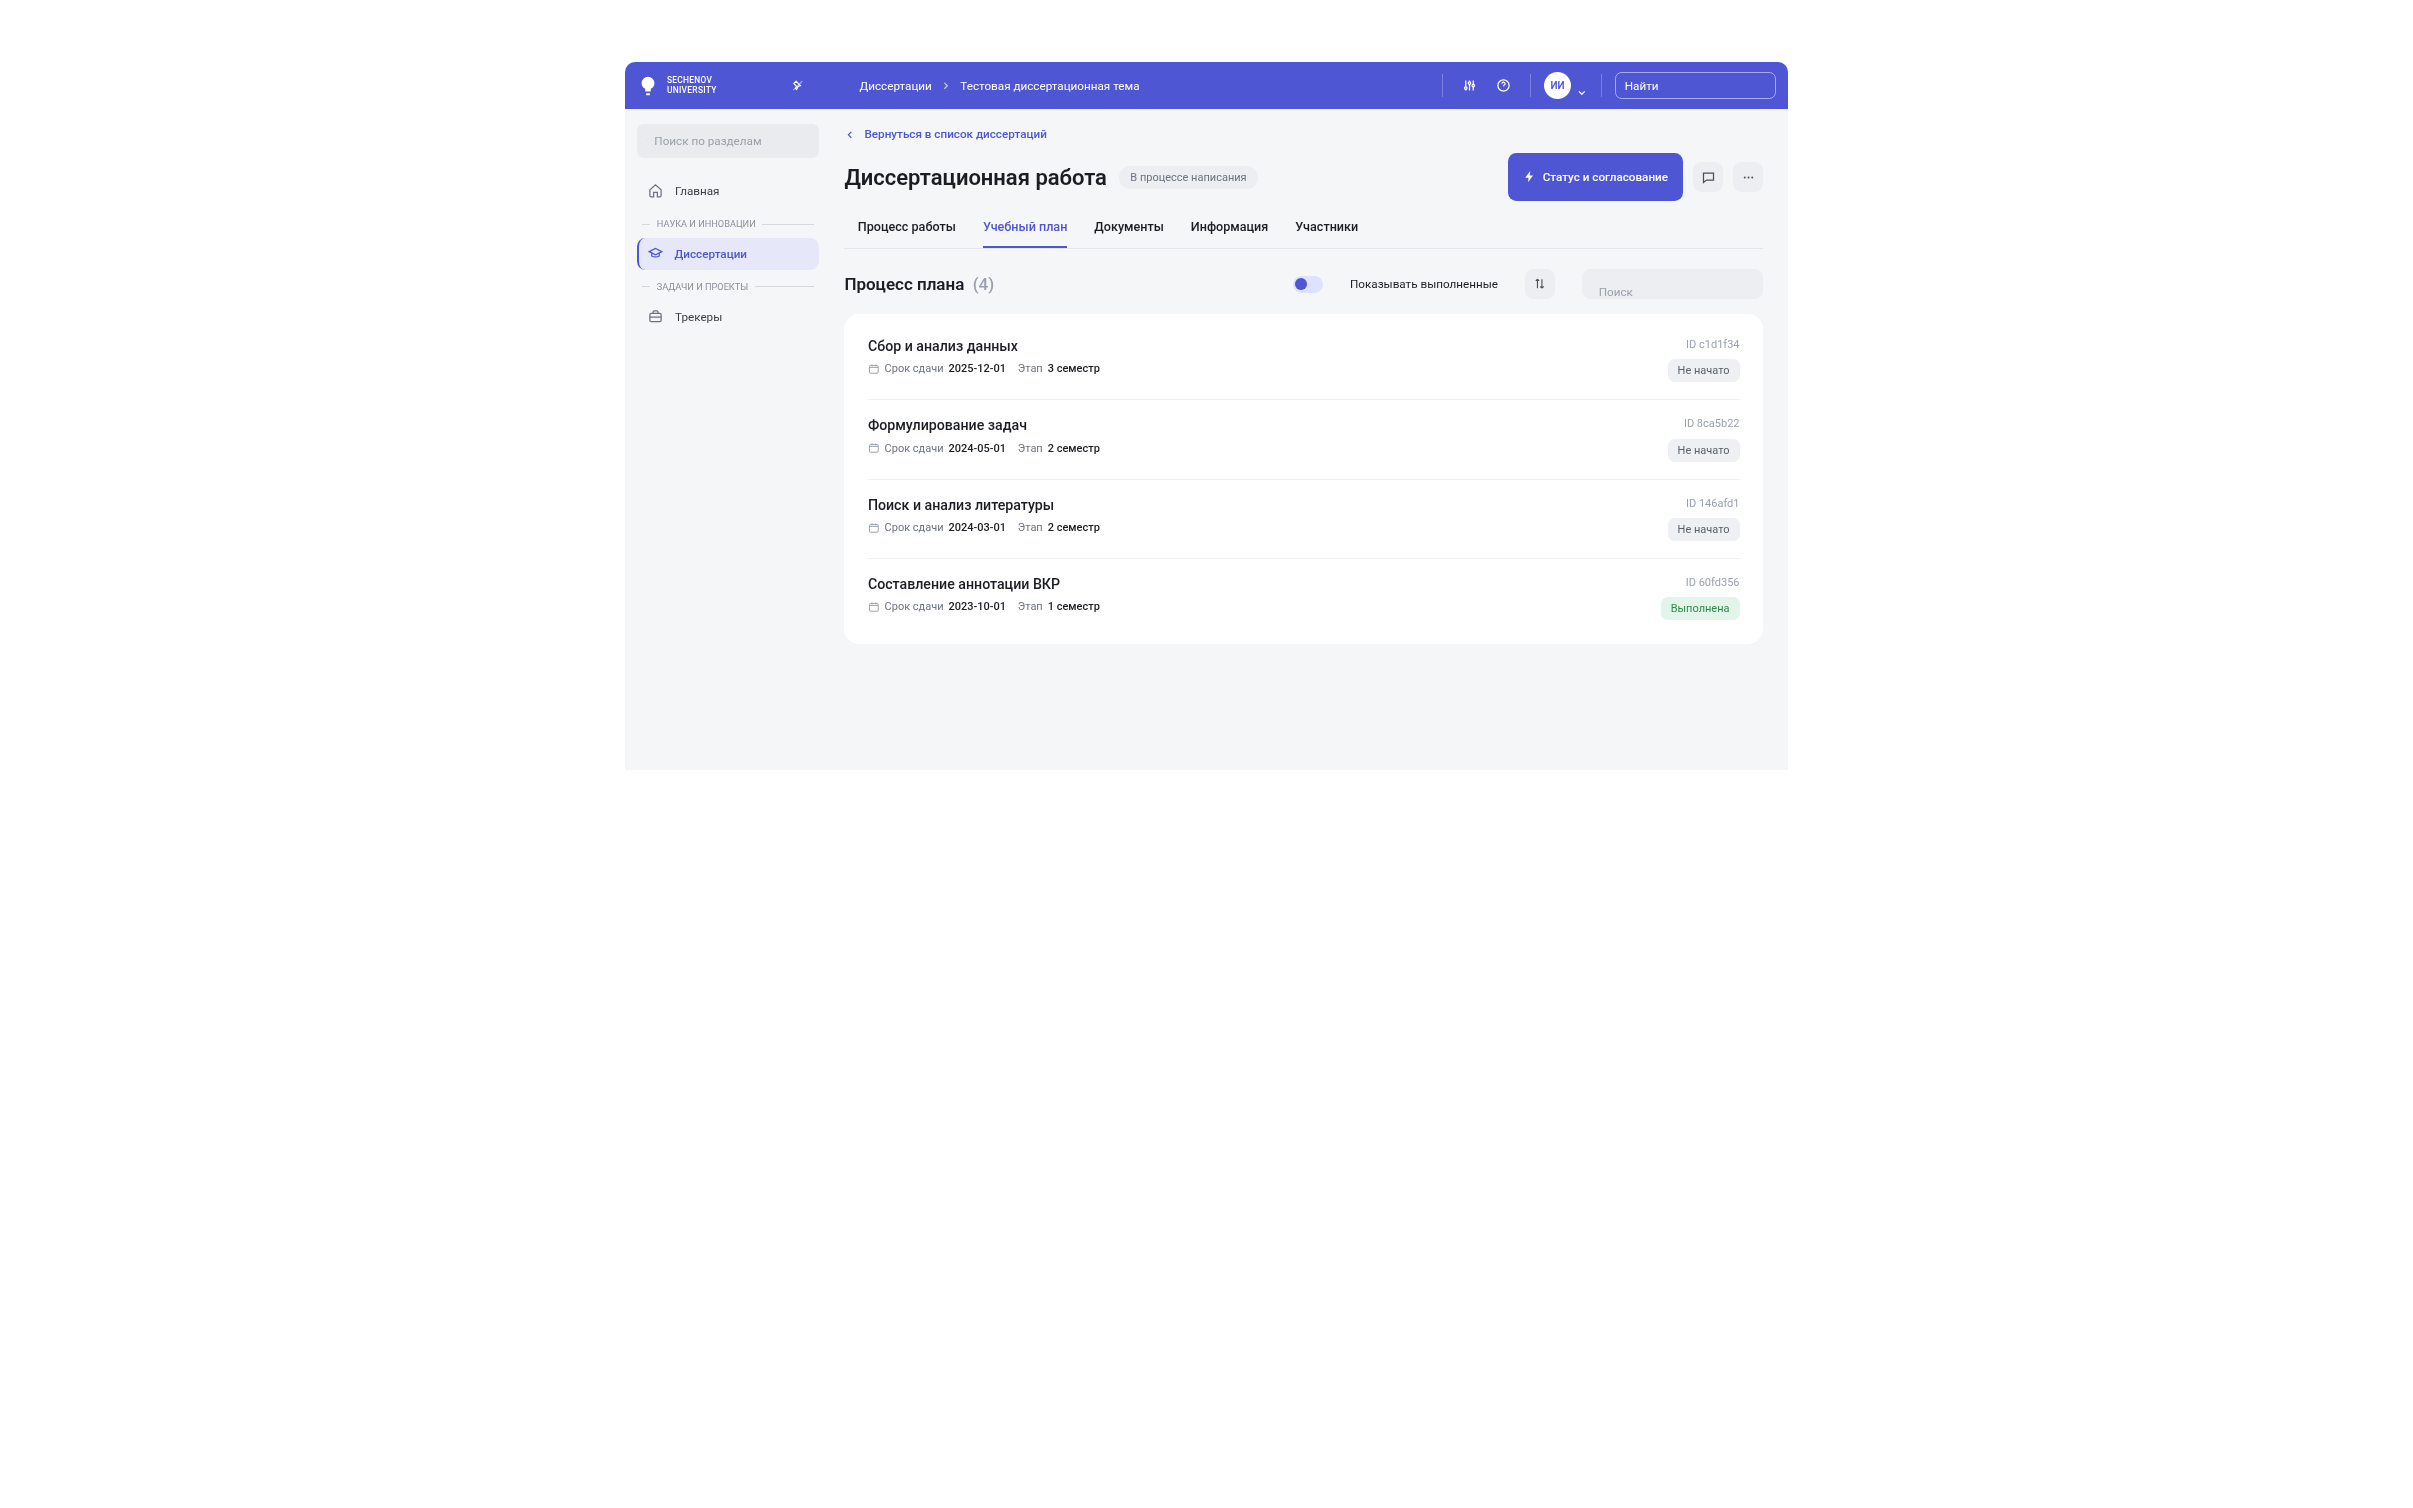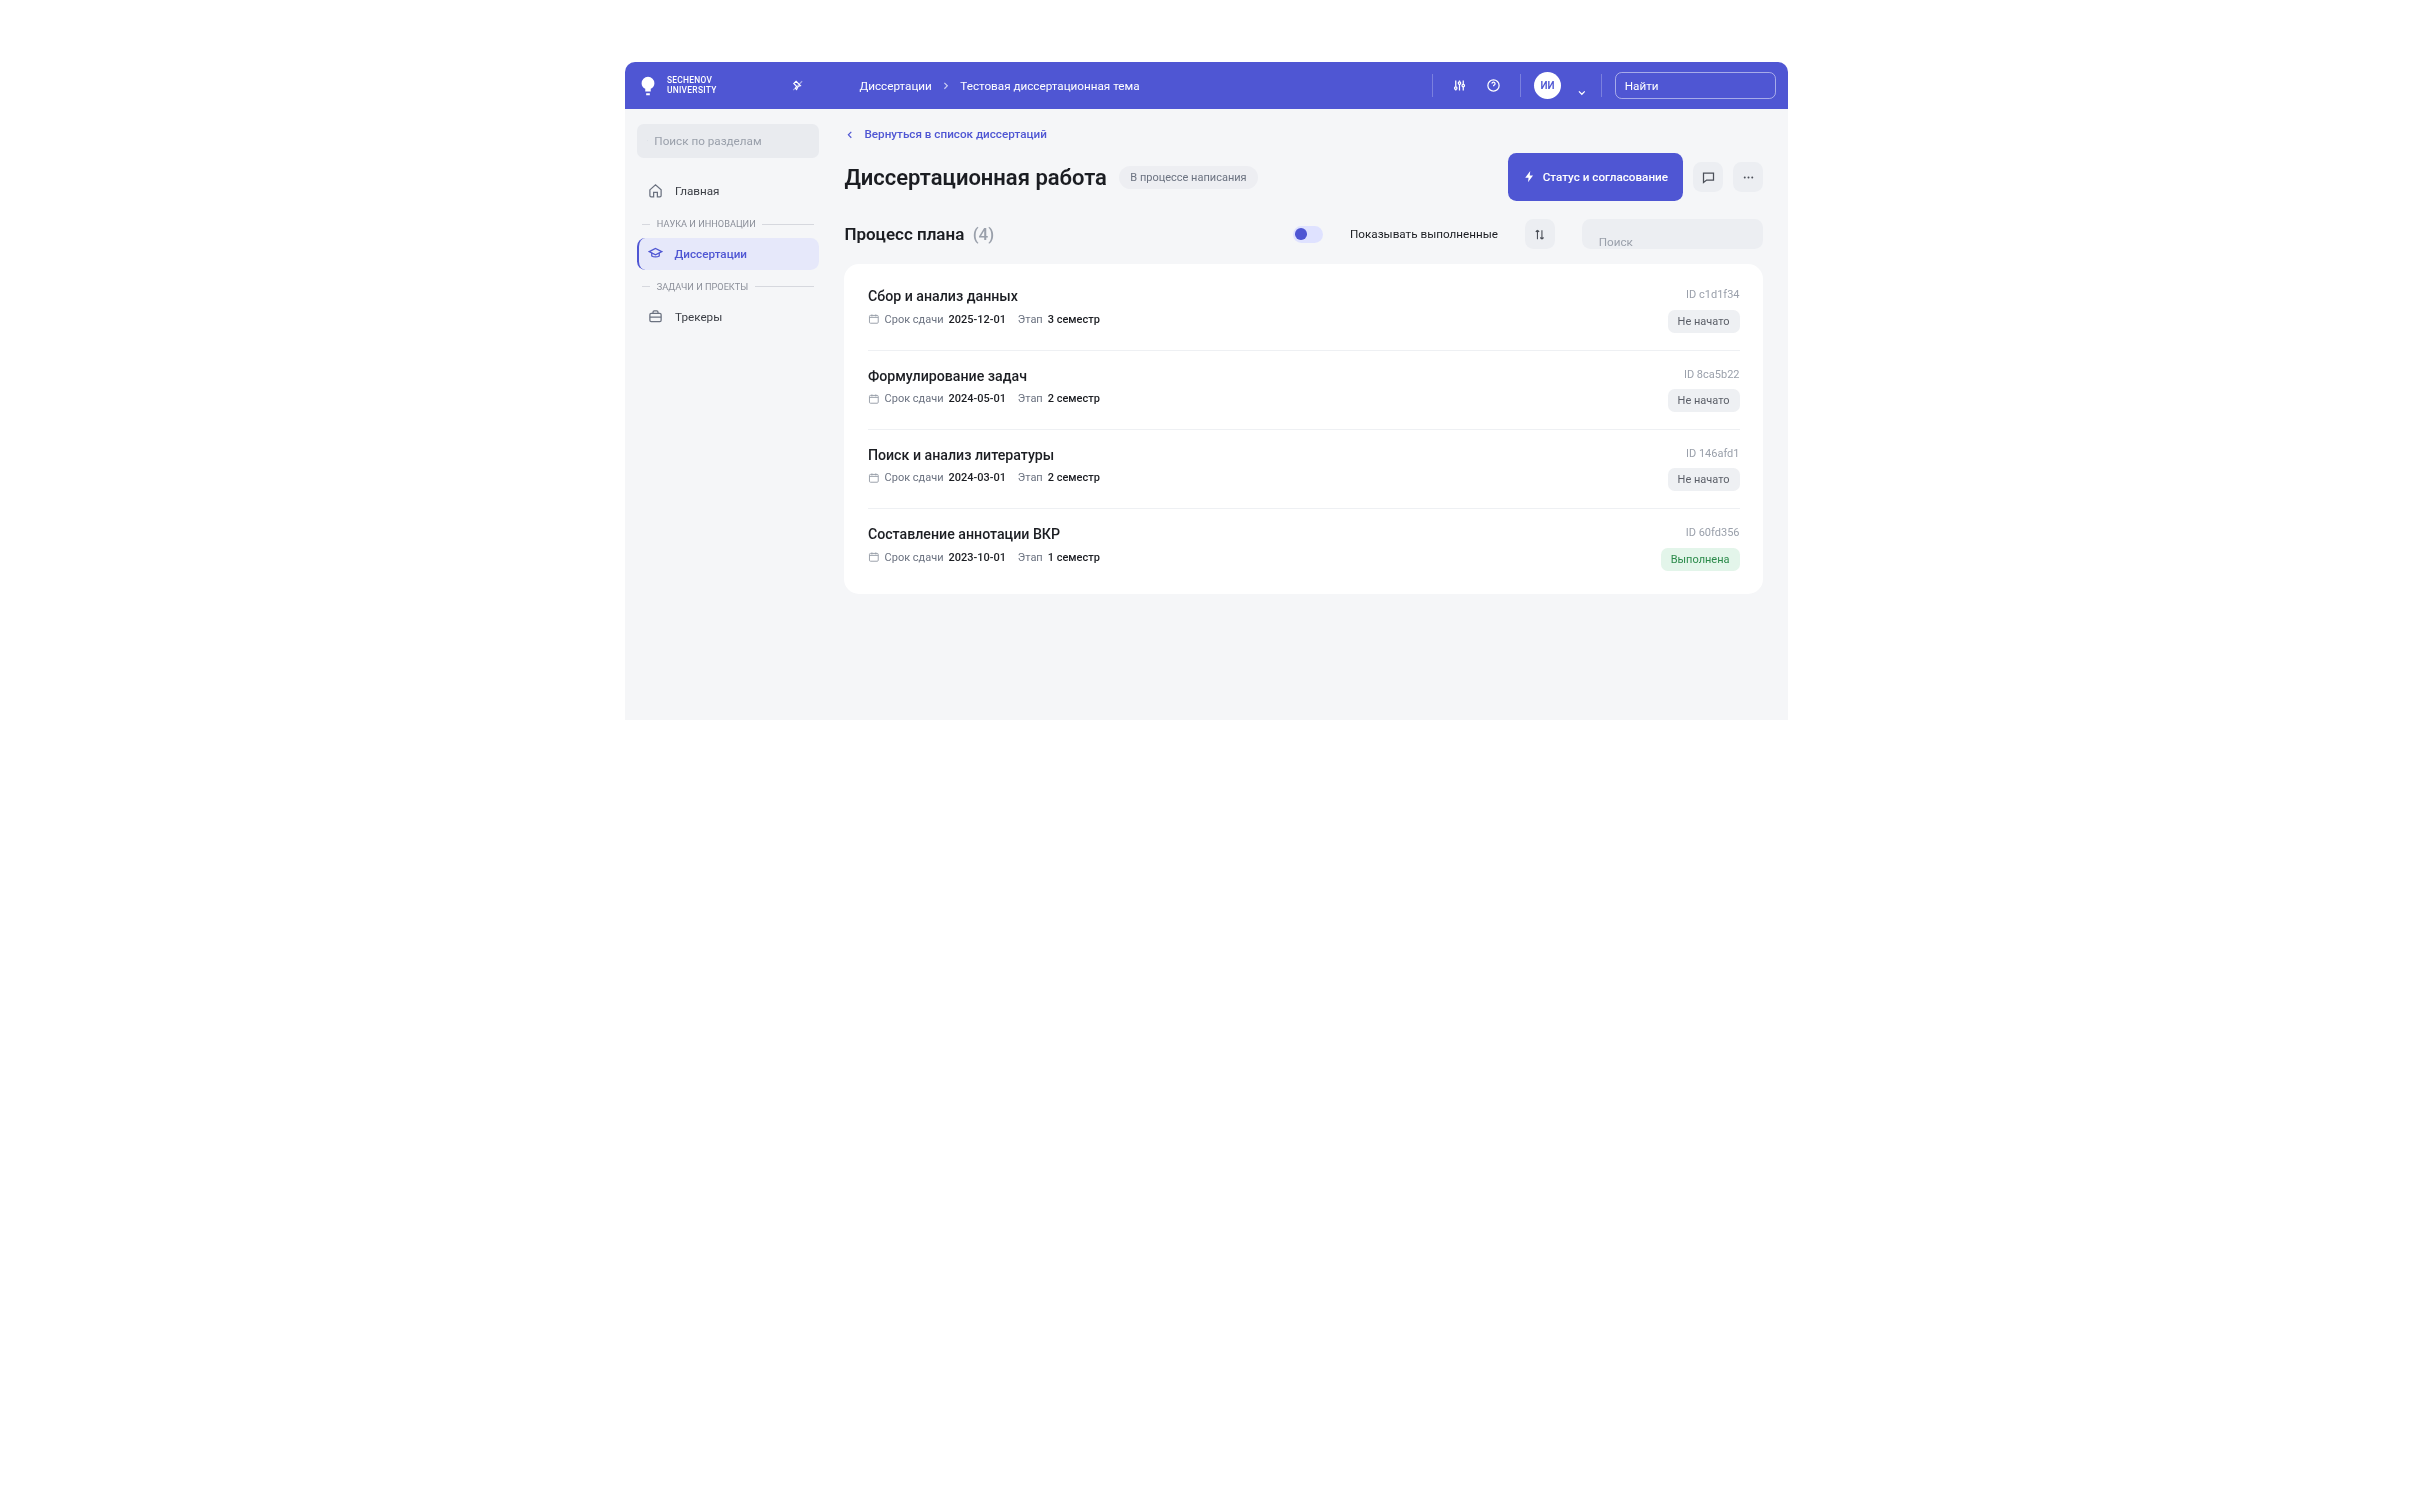--- a/index.html
+++ b/index.html
@@ -10,21 +10,21 @@
 .logo-icon{width:23.5px;height:23.5px;display:flex;align-items:center;justify-content:center}
 .logo-text{font-size:8.4px;line-height:9.2px;font-weight:500;letter-spacing:0.3px}
 .pin-btn{width:27px;height:27px;display:flex;align-items:center;justify-content:center;border-radius:6.7px;cursor:pointer;margin-left:54px}
 .breadcrumb{display:flex;align-items:center;gap:8.4px;font-size:11.7px;margin-left:35px}
 .crumb{color:#fff}
 .crumb-sep{opacity:.7}
 .topbar-right{margin-left:auto;display:flex;align-items:center;gap:6.7px}
 .vdiv{width:0.8px;height:23.5px;background:rgba(255,255,255,.25);margin:0 6.7px}
 .icon-btn{width:27px;height:27px;border-radius:6.7px;display:flex;align-items:center;justify-content:center;cursor:pointer}
 .avatar{width:27px;height:27px;border-radius:50%;background:#fff;color:#4F56D3;display:flex;align-items:center;justify-content:center;font-size:10px;font-weight:600}
-.user-menu{display:flex;align-items:flex-end;gap:15px;cursor:pointer}
+.user-menu{display:flex;align-items:flex-end;gap:5px;cursor:pointer}
 .search-bar{display:flex;align-items:center;border:0.8px solid rgba(255,255,255,.5);border-radius:6.7px;padding:0 8.4px;height:27px;width:161px}
 .search-bar input{background:transparent;border:none;outline:none;color:#fff;font-size:11.7px;flex:1}
 .search-bar input::placeholder{color:#fff}
 .layout{display:flex}
 .sidebar{width:206px;padding:15px 11.7px 15px 11.7px;flex-shrink:0}
 .side-search{display:flex;align-items:center;gap:6.7px;background:#e9ebef;border-radius:6.7px;padding:0 10px;height:34px;margin-bottom:17px}
 .side-search input{background:transparent;border:none;outline:none;font-size:11.7px;flex:1;color:#6b7280}
 .side-search input::placeholder{color:#9aa0ab}
 .nav-item{display:flex;align-items:center;gap:11.7px;padding:8.4px 11.7px;border-radius:8.4px;font-size:11.7px;color:#3a3d44;cursor:pointer;margin-bottom:3.4px}
 .nav-item.active{background:#e6e8fa;color:#4F56D3;font-weight:500;border-left:2.5px solid #4F56D3;padding-left:9.2px}
@@ -198,20 +198,27 @@
           <div class="sq-btn">
             <svg width="15" height="15" viewBox="0 0 24 24" fill="currentColor">
                 <circle cx="6" cy="12" r="1.6"></circle>
                 <circle cx="12" cy="12" r="1.6"></circle>
                 <circle cx="18" cy="12" r="1.6"></circle>
               </svg>
           </div>
         </div>
       </div>
 
+      <div class="tabs" id="tabs">
+          <div class="tab">Процесс работы</div>
+          <div class="tab active">Учебный план</div>
+          <div class="tab">Документы</div>
+          <div class="tab">Информация</div>
+          <div class="tab">Участники</div>
+        </div>
 
       <div class="section-head">
         <span class="section-title">Процесс плана</span>
         <span class="section-count">(4)</span>
         <div class="section-controls">
           <div class="toggle">
               <div class="toggle-knob"></div>
             </div>
           <span class="toggle-label">Показывать выполненные</span>
           <div class="sort-btn">

